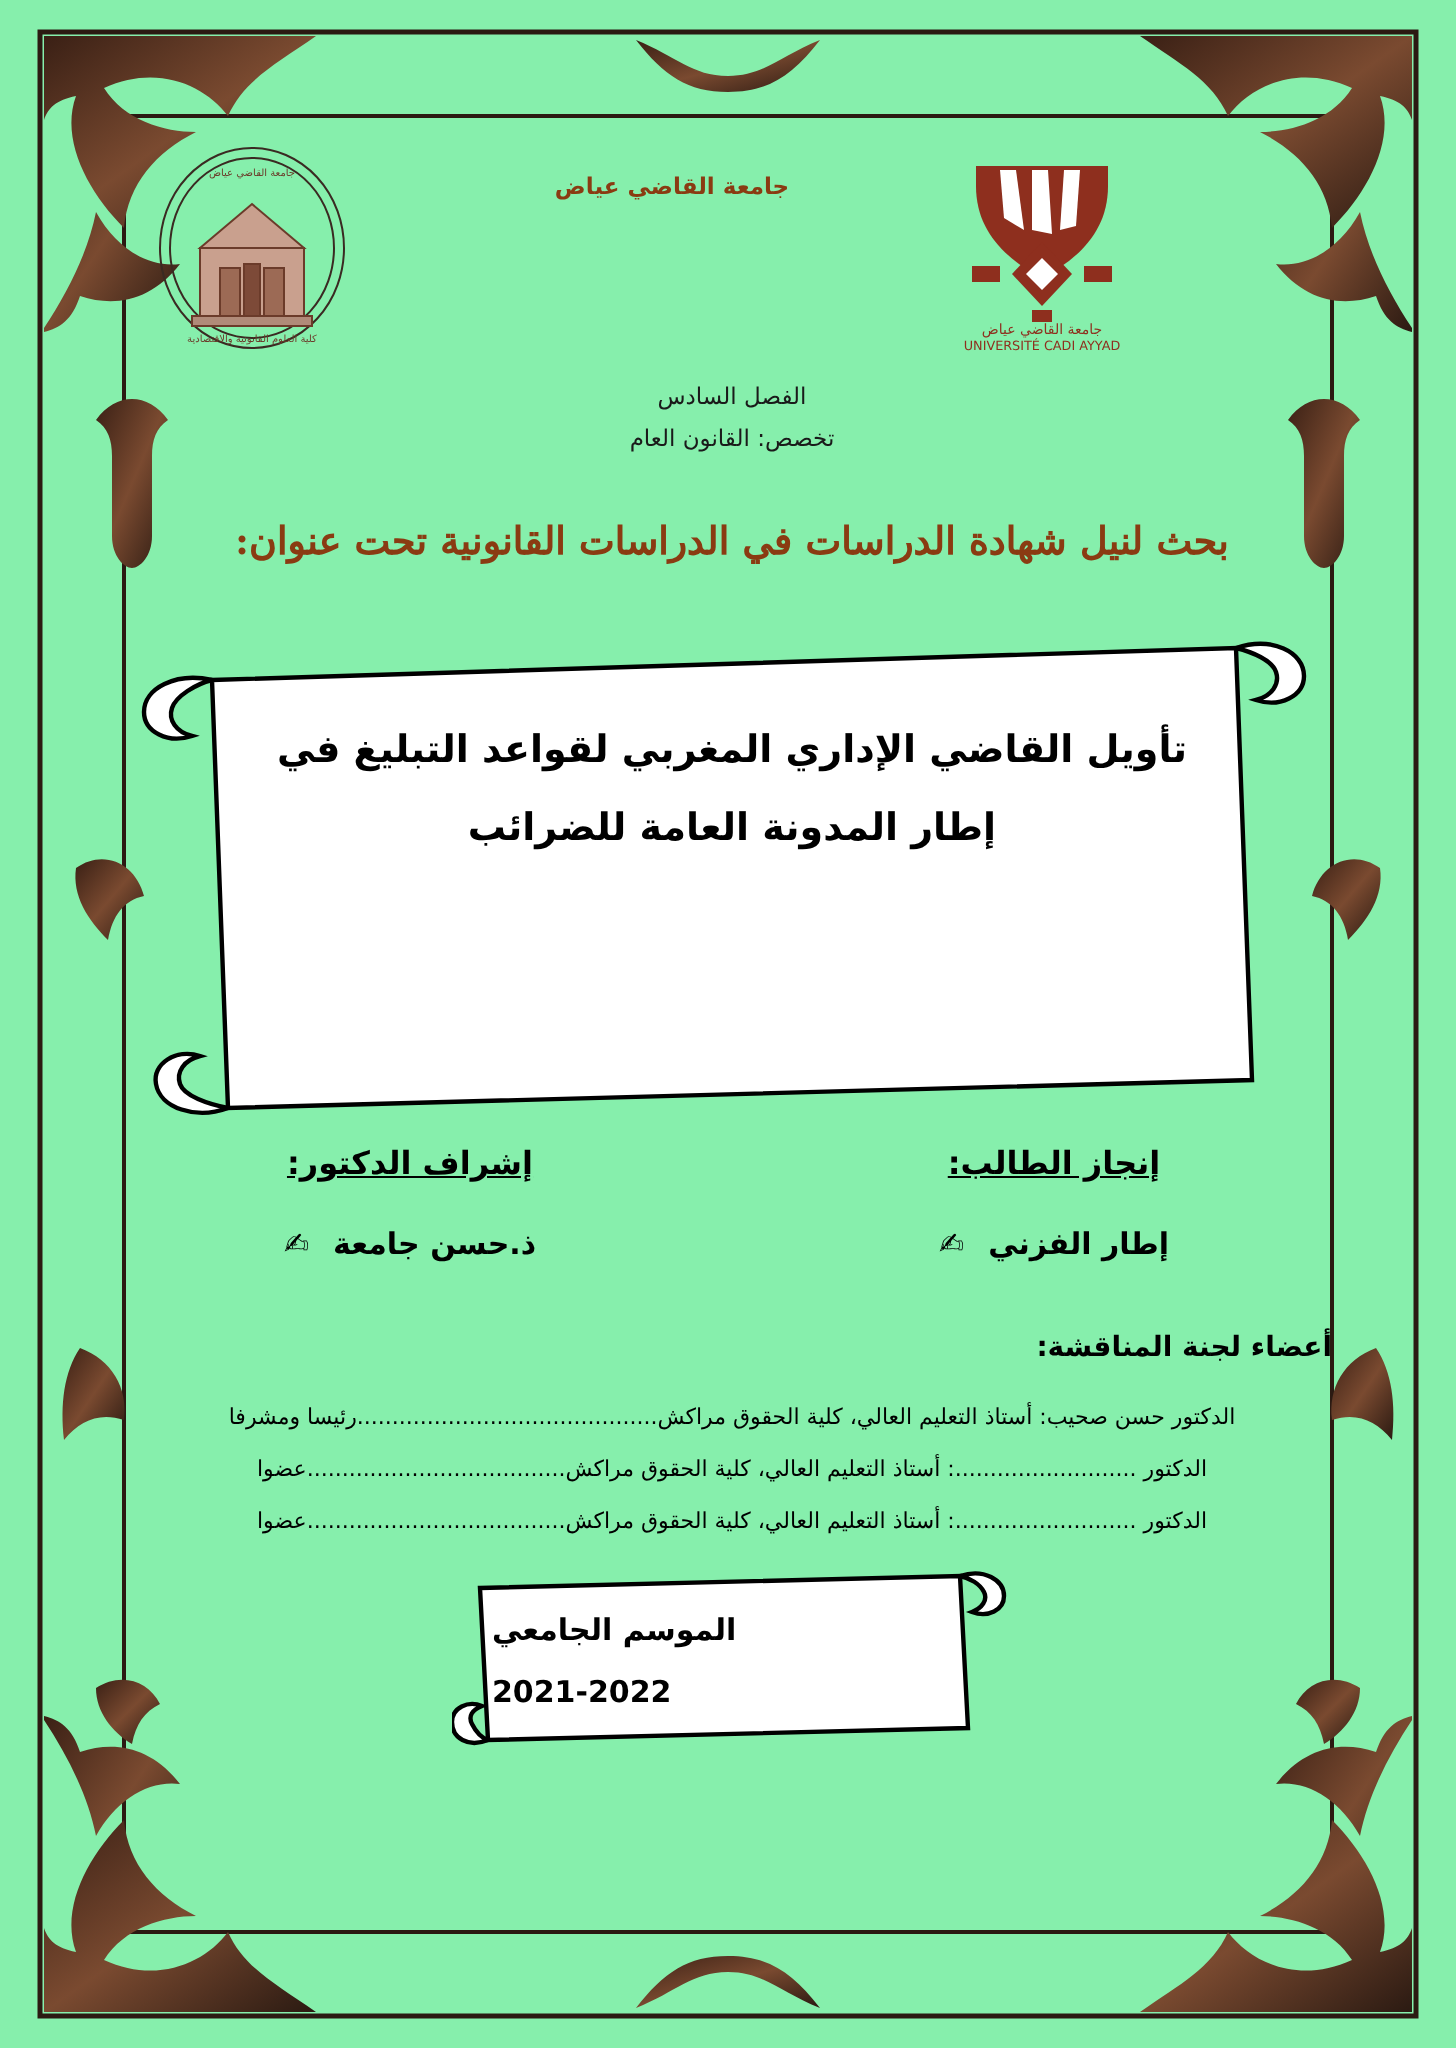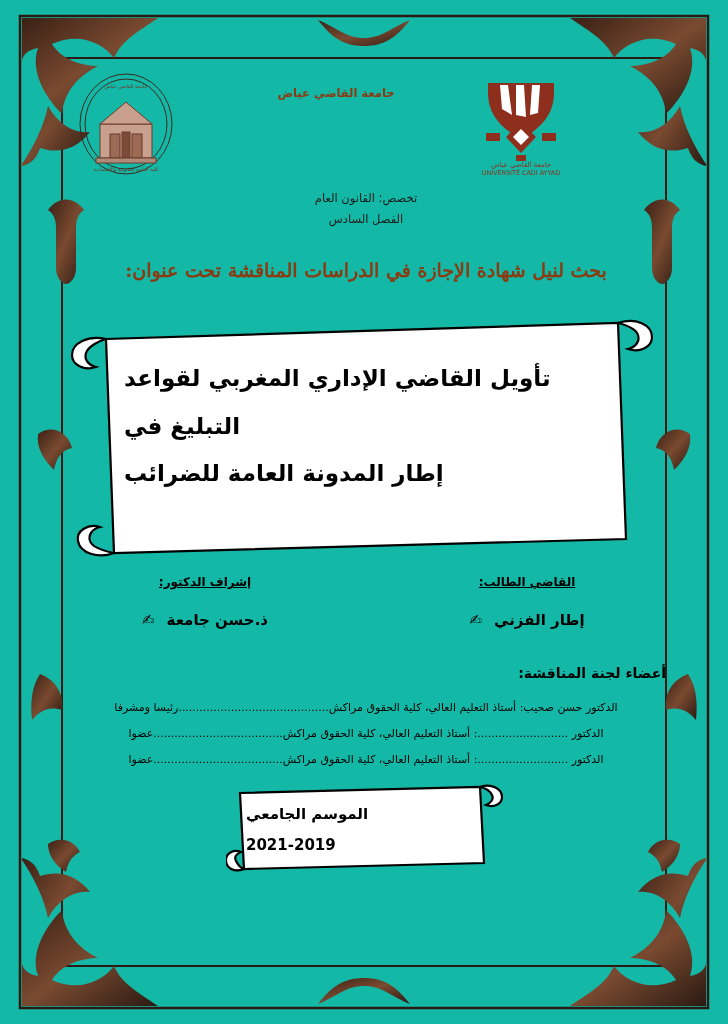--- a/index.html
+++ b/index.html
@@ -12,21 +12,21 @@
     height: 1024px;
     position: relative;
     font-family: "DejaVu Sans", "Liberation Sans", sans-serif;
     overflow: hidden;
   }
 
   
   .page {
     position: absolute;
     inset: 0;
-    background: #14b8a6;
+    background: #86efac;
     text-decoration: underline;
   }
   .frame-svg {
     position: absolute;
     left: 18px;
     top: 14px;
     width: 692px;
     height: 996px;
     pointer-events: none;
   }
@@ -100,22 +100,22 @@
     position: absolute;
     inset: 0;
     width: 100%;
     height: 100%;
   }
   .title-box {
     position: absolute;
     left: 58px;
     right: 58px;
     top: 52px;
-    text-align: left;
-    font-size: 23px;
+    text-align: center;
+    font-size: 19px;
     font-weight: bold;
     color: #000;
     line-height: 2.05;
     font-family: "DejaVu Sans", "Liberation Sans", sans-serif;
   }
 
   
   .sup-row {
     position: relative;
     margin-top: 8px;
@@ -123,21 +123,21 @@
   }
   .sup-col {
     position: absolute;
     top: 0;
     width: 250px;
     text-align: center;
   }
   .sup-col.right { right: 14px; }
   .sup-col.left  { left: 14px; }
   .sup-label {
-    font-size: 12px;
+    font-size: 16px;
     font-weight: bold;
     color: #000;
     text-decoration: underline;
     display: inline-block;
     margin-bottom: 22px;
   }
   .sup-name-row {
     display: flex;
     align-items: center;
     justify-content: center;
@@ -288,25 +288,25 @@
           <rect x="20" y="66" width="14" height="8"></rect>
           <rect x="76" y="66" width="14" height="8"></rect>
           <rect x="50" y="88" width="10" height="6"></rect>
         </g>
         <text x="55" y="100" text-anchor="middle" font-size="7" fill="#8e2f1e" font-family="DejaVu Sans, sans-serif">جامعة القاضي عياض</text>
         <text x="55" y="108" text-anchor="middle" font-size="6.4" fill="#8e2f1e" font-family="DejaVu Sans, sans-serif">UNIVERSITÉ CADI AYYAD</text>
       </svg>
     </div>
 
     <div class="semester-block">
+      <div>الفصل السادس</div>
       <div>تخصص: القانون العام</div>
-      <div>الفصل السادس</div>
-    </div>
-
-    <div class="thesis-line">بحث لنيل شهادة الإجازة في الدراسات المناقشة تحت عنوان:</div>
+    </div>
+
+    <div class="thesis-line">بحث لنيل شهادة الدراسات في الدراسات القانونية تحت عنوان:</div>
 
     <div class="scroll-wrap">
       <svg class="scroll-svg" viewBox="0 0 600 260" preserveAspectRatio="none">
         <g fill="#ffffff" stroke="#000000" stroke-width="2.2">
 
           <path d="M40,36 L552,20 L560,236 L48,250 Z"></path>
 
           <path d="M552,20 c18,-6 34,2 34,14 c0,10 -12,16 -24,12 c8,-2 12,-8 10,-14 c-2,-6 -12,-10 -20,-12 z"></path>
 
           <path d="M40,36 c-18,-4 -34,4 -34,16 c0,10 12,16 24,12 c-8,-2 -12,-8 -10,-14 c2,-6 12,-12 20,-14 z"></path>
@@ -315,21 +315,21 @@
         </g>
       </svg>
       <div class="title-box">
         <div>تأويل القاضي الإداري المغربي لقواعد التبليغ في</div>
         <div>إطار المدونة العامة للضرائب</div>
       </div>
     </div>
 
     <div class="sup-row">
       <div class="sup-col right">
-        <span class="sup-label">القاضي الطالب:</span>
+        <span class="sup-label">إنجاز الطالب:</span>
         <div class="sup-name-row">
           <span>إطار الفزني</span>
           <span class="pen-icon">✍</span>
         </div>
       </div>
       <div class="sup-col left">
         <span class="sup-label">إشراف الدكتور:</span>
         <div class="sup-name-row">
           <span>ذ.حسن جامعة</span>
           <span class="pen-icon">✍</span>
@@ -347,18 +347,18 @@
     <div class="year-wrap">
       <svg class="year-svg" viewBox="0 0 280 92" preserveAspectRatio="none">
         <g fill="#ffffff" stroke="#000000" stroke-width="2.2">
           <path d="M14,10 L254,4 L258,80 L18,86 Z"></path>
           <path d="M254,4 c12,-4 22,2 22,10 c0,7 -8,11 -16,8 c5,-2 8,-6 6,-10 c-2,-4 -7,-7 -12,-8 z"></path>
           <path d="M18,86 c-10,4 -18,-1 -18,-9 c0,-7 8,-11 15,-8 c-5,2 -7,5 -5,9 c2,4 5,7 8,8 z"></path>
         </g>
       </svg>
       <div class="year-text">
         <div>الموسم الجامعي</div>
-        <div>2021-2019</div>
+        <div>2021-2022</div>
       </div>
     </div>
 
   </div>
 </div>
 
 </body></html>

